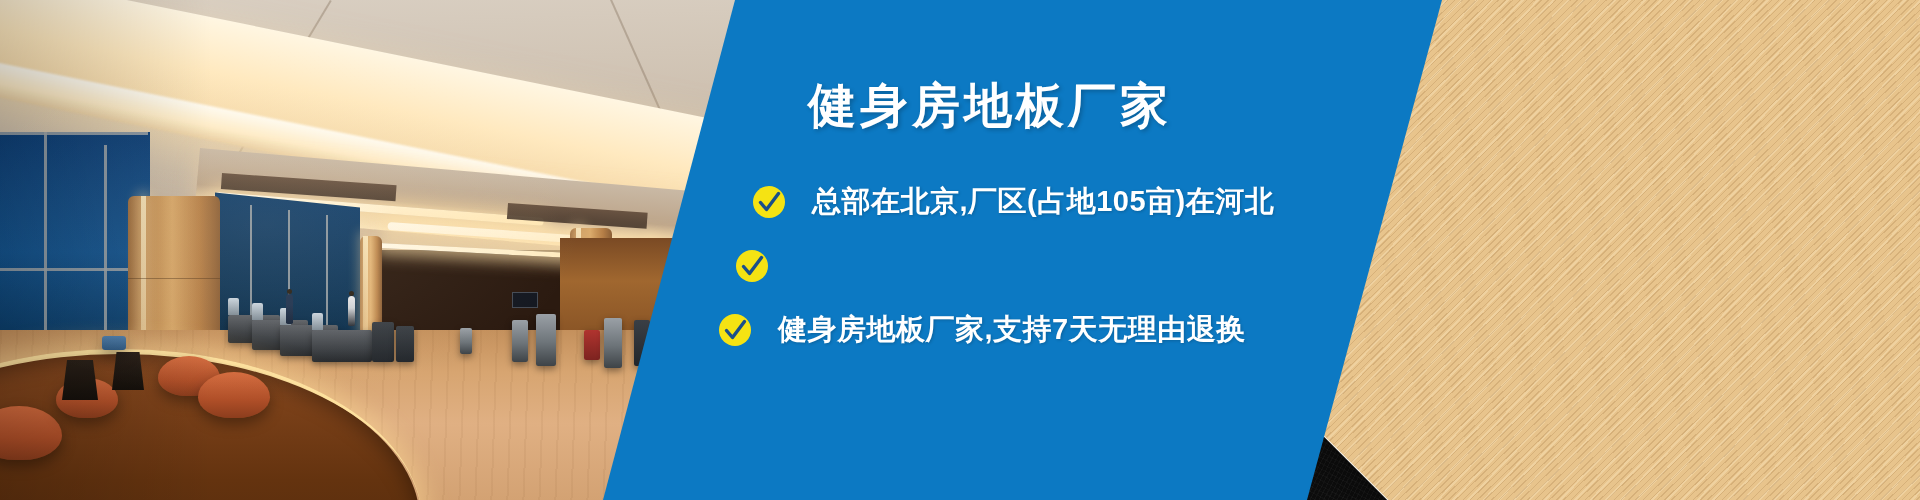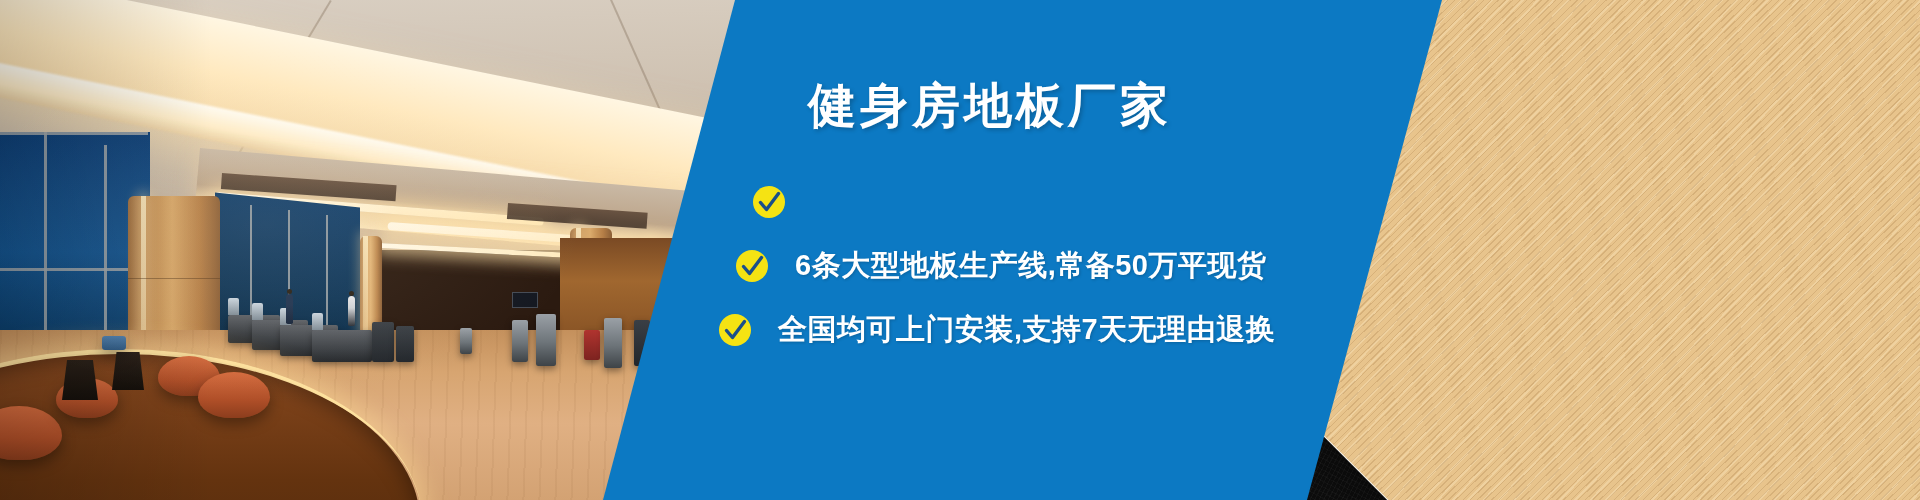--- a/index.html
+++ b/index.html
@@ -401,38 +401,38 @@
     <ul class="feature-list">
 
 
       <li class="feature-item">
         <span class="check-icon">
           <svg width="34" height="34" viewBox="0 0 34 34">
             <circle cx="17" cy="17" r="16" fill="#F5E313"></circle>
             <path d="M8.5 17.5 L14.5 24.5 L26.5 8.5" fill="none" stroke="#1A4F8A" stroke-width="3.4" stroke-linecap="round" stroke-linejoin="round"></path>
           </svg>
         </span>
+        <span class="feature-text">总部在北京,厂区(占地105亩)在河北</span>
       </li>
 
       <li class="feature-item">
         <span class="check-icon">
           <svg width="34" height="34" viewBox="0 0 34 34">
             <circle cx="17" cy="17" r="16" fill="#F5E313"></circle>
             <path d="M8.5 17.5 L14.5 24.5 L26.5 8.5" fill="none" stroke="#1A4F8A" stroke-width="3.4" stroke-linecap="round" stroke-linejoin="round"></path>
           </svg>
         </span>
-        <span class="feature-text">6条大型地板生产线,常备50万平现货</span>
       </li>
 
       <li class="feature-item">
         <span class="check-icon">
           <svg width="34" height="34" viewBox="0 0 34 34">
             <circle cx="17" cy="17" r="16" fill="#F5E313"></circle>
             <path d="M8.5 17.5 L14.5 24.5 L26.5 8.5" fill="none" stroke="#1A4F8A" stroke-width="3.4" stroke-linecap="round" stroke-linejoin="round"></path>
           </svg>
         </span>
-        <span class="feature-text">全国均可上门安装,支持7天无理由退换</span>
+        <span class="feature-text">健身房地板厂家,支持7天无理由退换</span>
       </li>
 
     </ul>
   </div>
 
 </div>
 
 </body></html>

